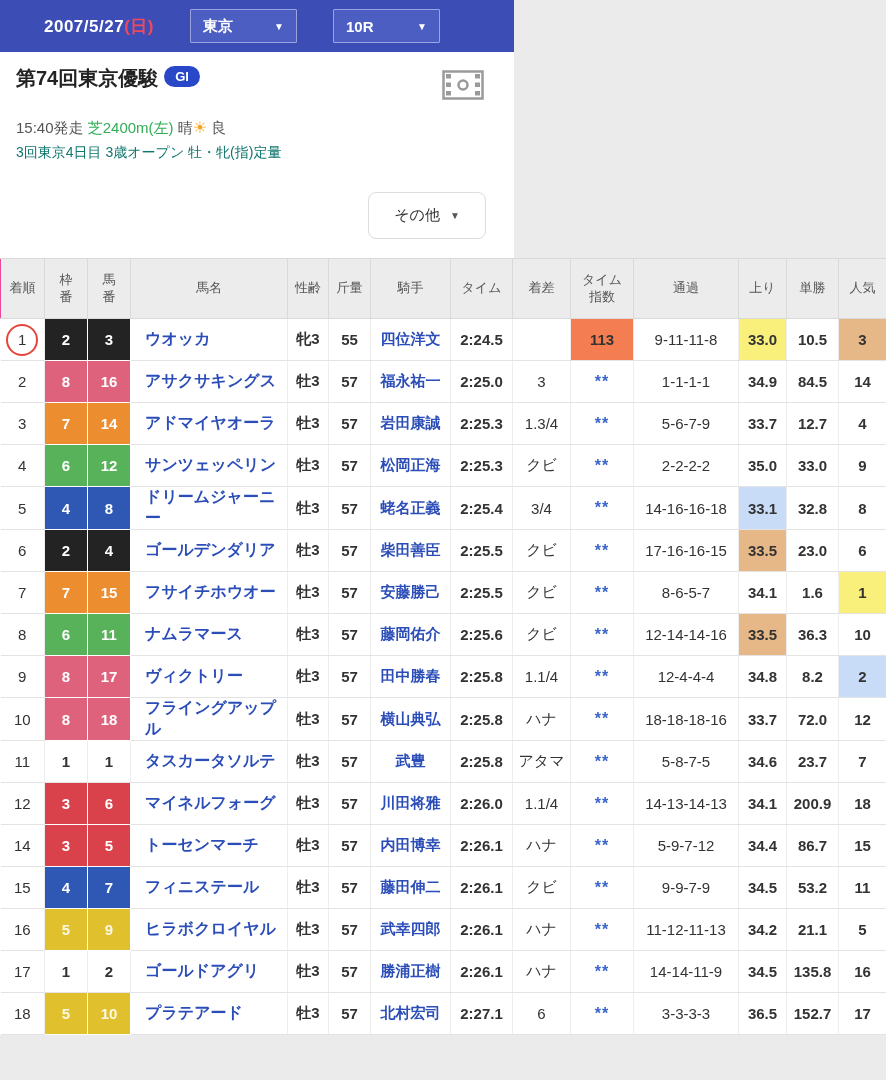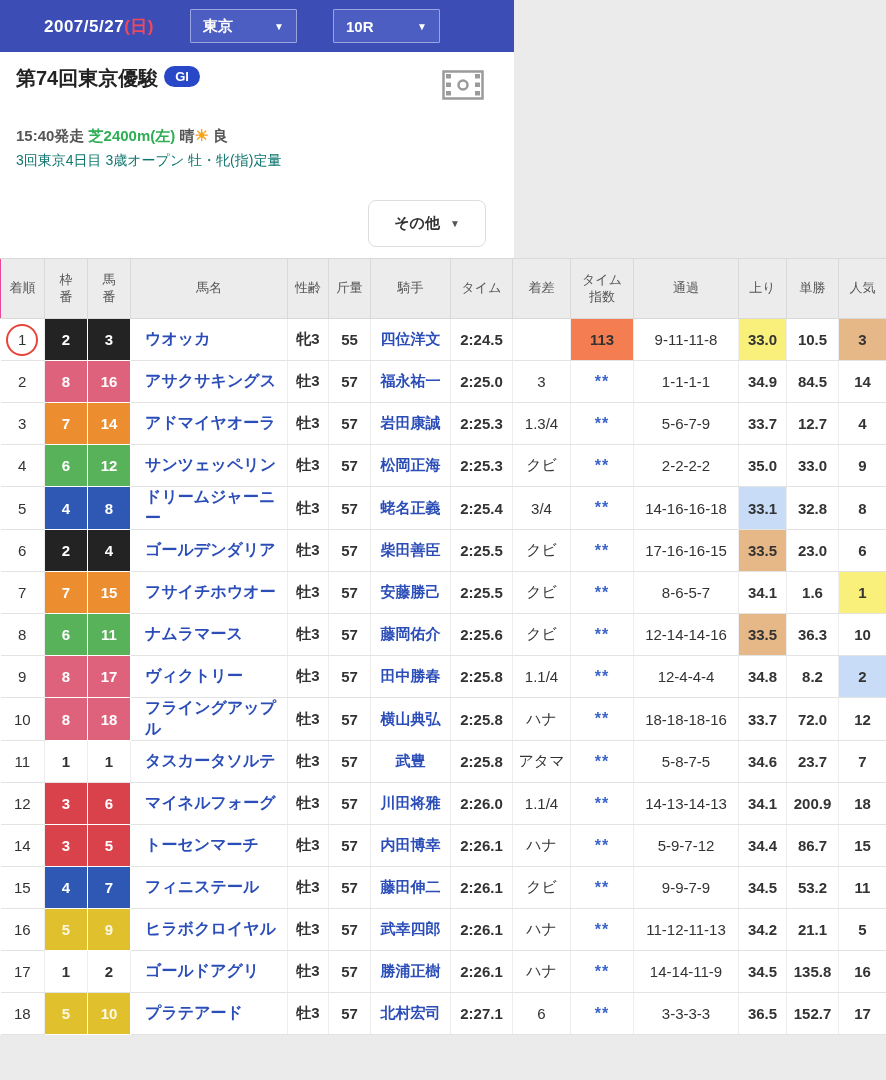--- a/index.html
+++ b/index.html
@@ -15,25 +15,25 @@
     border-radius:1px; color:#fff; font-size:15px; font-weight:700; display:flex; align-items:center;
     justify-content:space-between; padding:0 12px; cursor:pointer; }
   .select-btn .caret { font-size:10px; }
 
   .race-card { padding:14px 16px 0 16px; position:relative; height:206px; }
   .title-row { display:flex; align-items:flex-start; justify-content:space-between; }
   .race-title { font-size:20px; font-weight:700; color:#222; line-height:1.2; }
   .grade-badge { display:inline-block; background:#2948c8; color:#fff; font-size:13px; font-weight:700;
     border-radius:12px; padding:3px 11px; margin-left:6px; vertical-align:4px; }
   .cam-icon { margin-top:4px; margin-right:14px; }
-  .info1 { margin-top:22px; font-size:15px; color:#555;font-weight:bold; }
+  .info1 { margin-top:14px; font-size:15px; color:#555; }
   .info1 .course { color:#2fae55; }
   .info1 .sun { color:#f6a21d; font-size:16px; }
   .info2 { margin-top:6px; font-size:14px; color:#0f766e; }
-  .other-row { display:flex; justify-content:flex-end; margin-top:30px; padding-right:12px;font-weight:bold; }
+  .other-row { display:flex; justify-content:flex-end; margin-top:30px; padding-right:12px; }
   .other-btn { width:118px; height:47px; background:#fff; border:1px solid #ddd; border-radius:8px;
     font-size:15px; color:#333; display:flex; align-items:center; justify-content:center; gap:10px; cursor:pointer; }
   .other-btn .caret { font-size:10px; color:#555; }
 
   
   table { width:886px; border-collapse:collapse; table-layout:fixed; background:#fff; }
   thead th { background:#ececec; color:#555; font-size:13px; font-weight:400; height:60px;
     border:1px solid #d9d9d9; border-left:none; white-space:pre-line; line-height:1.25; vertical-align:middle; }
   thead th:first-child { border-left:1px solid #ec4899; }
   tbody td { height:42px; font-size:15px; color:#333; text-align:center; vertical-align:middle;

